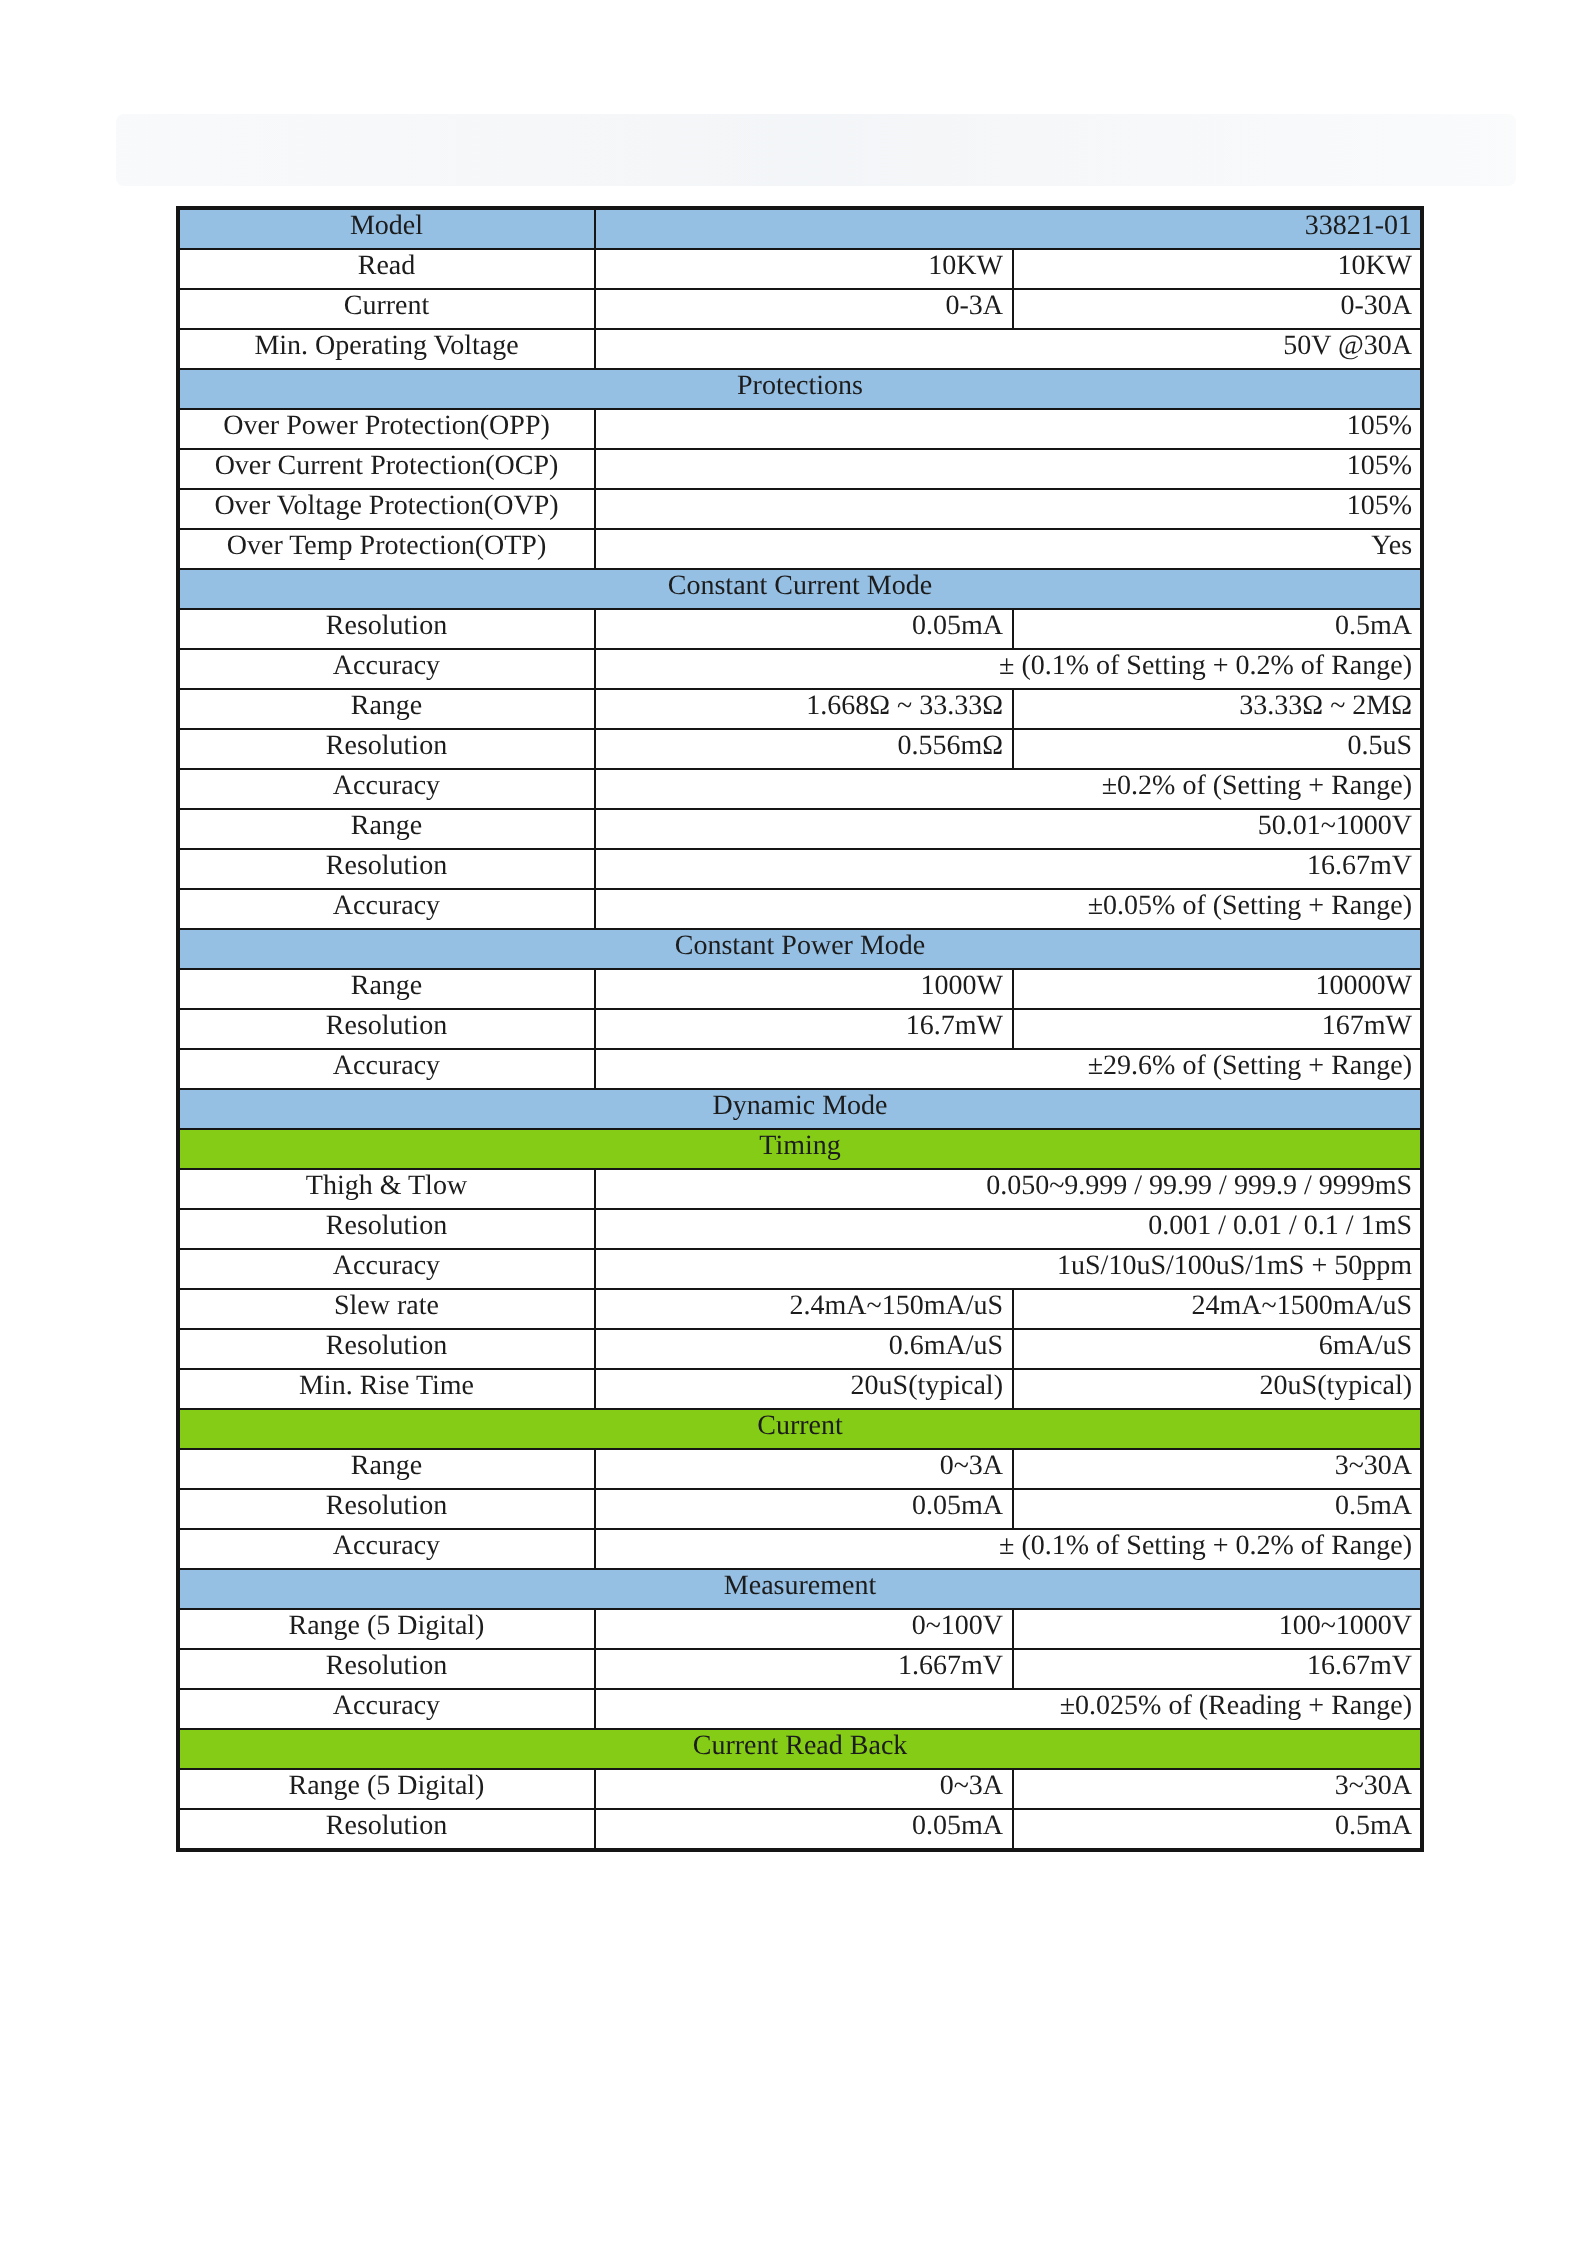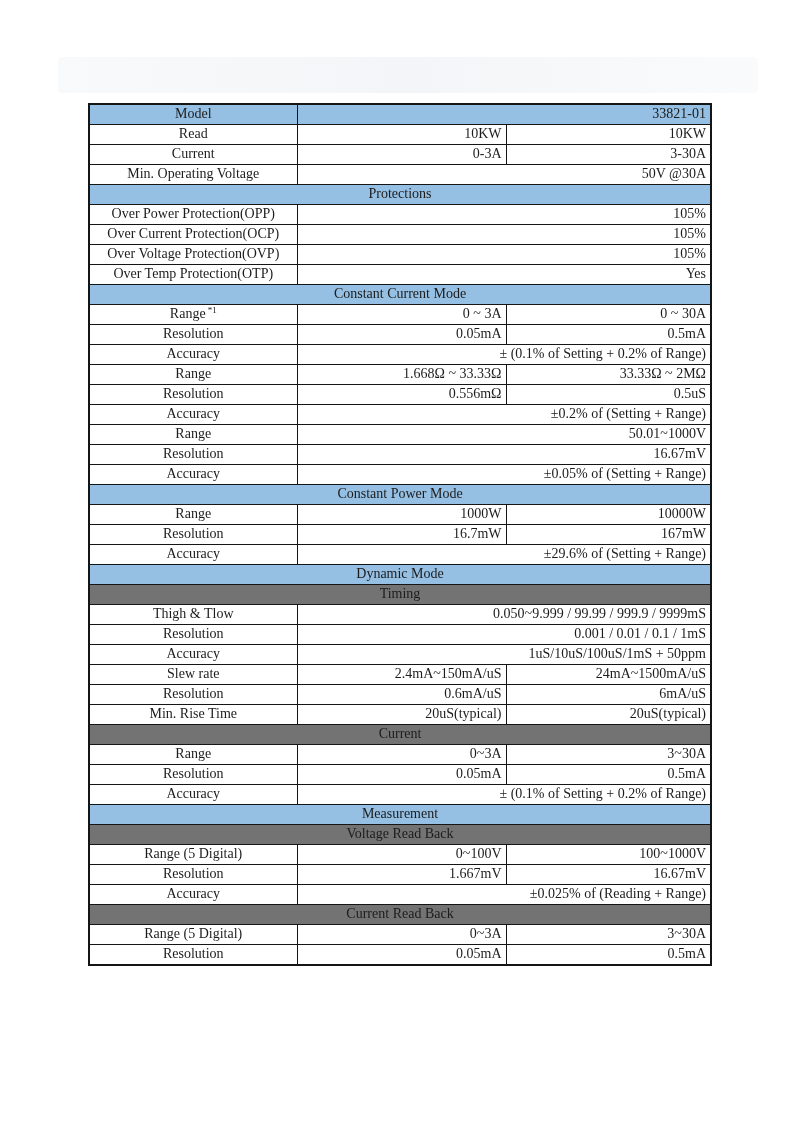--- a/index.html
+++ b/index.html
@@ -22,21 +22,21 @@
   }
   table.spec td {
     border:1px solid var(--border);
     height:19px; padding:0 4px;
     font-size:14px; line-height:1.05;
     vertical-align:middle; white-space:nowrap; overflow:hidden;
   }
   td.cell-label { text-align:center; }
   td.cell-value { text-align:right; }
   tr.row-section td, tr.row-model td { background:var(--accent); }
-  tr.row-subheader td { background:#737373; }
+  tr.row-subheader td { background:#84cc16; }
   sup { font-size:9px; line-height:0; margin-left:2px; }
 </style>
 </head>
 <body>
 
 <div class="page">
   <div class="scan-artifact"></div>
   <table class="spec">
     <colgroup>
       <col style="width:208px">
@@ -49,21 +49,21 @@
           <td class="cell-value" colspan="2"><span>33821-01</span></td>
         </tr>
         <tr class="row-data2">
           <td class="cell-label"><span>Read</span></td>
           <td class="cell-value"><span>10KW</span></td>
           <td class="cell-value"><span>10KW</span></td>
         </tr>
         <tr class="row-data2">
           <td class="cell-label"><span>Current</span></td>
           <td class="cell-value"><span>0-3A</span></td>
-          <td class="cell-value"><span>3-30A</span></td>
+          <td class="cell-value"><span>0-30A</span></td>
         </tr>
         <tr class="row-data1">
           <td class="cell-label"><span>Min. Operating Voltage</span></td>
           <td class="cell-value" colspan="2"><span>50V @30A</span></td>
         </tr>
         <tr class="row-section">
           <td class="cell-label" colspan="3"><span>Protections</span></td>
         </tr>
         <tr class="row-data1">
           <td class="cell-label"><span>Over Power Protection(OPP)</span></td>
@@ -76,25 +76,20 @@
         <tr class="row-data1">
           <td class="cell-label"><span>Over Voltage Protection(OVP)</span></td>
           <td class="cell-value" colspan="2"><span>105%</span></td>
         </tr>
         <tr class="row-data1">
           <td class="cell-label"><span>Over Temp Protection(OTP)</span></td>
           <td class="cell-value" colspan="2"><span>Yes</span></td>
         </tr>
         <tr class="row-section">
           <td class="cell-label" colspan="3"><span>Constant Current Mode</span></td>
-        </tr>
-        <tr class="row-data2">
-          <td class="cell-label"><span>Range</span><sup>*1</sup></td>
-          <td class="cell-value"><span>0 ~ 3A</span></td>
-          <td class="cell-value"><span>0 ~ 30A</span></td>
         </tr>
         <tr class="row-data2">
           <td class="cell-label"><span>Resolution</span></td>
           <td class="cell-value"><span>0.05mA</span></td>
           <td class="cell-value"><span>0.5mA</span></td>
         </tr>
         <tr class="row-data1">
           <td class="cell-label"><span>Accuracy</span></td>
           <td class="cell-value" colspan="2"><span>± (0.1% of Setting + 0.2% of Range)</span></td>
         </tr>
@@ -186,23 +181,20 @@
           <td class="cell-label"><span>Resolution</span></td>
           <td class="cell-value"><span>0.05mA</span></td>
           <td class="cell-value"><span>0.5mA</span></td>
         </tr>
         <tr class="row-data1">
           <td class="cell-label"><span>Accuracy</span></td>
           <td class="cell-value" colspan="2"><span>± (0.1% of Setting + 0.2% of Range)</span></td>
         </tr>
         <tr class="row-section">
           <td class="cell-label" colspan="3"><span>Measurement</span></td>
-        </tr>
-        <tr class="row-subheader">
-          <td class="cell-label" colspan="3"><span>Voltage Read Back</span></td>
         </tr>
         <tr class="row-data2">
           <td class="cell-label"><span>Range (5 Digital)</span></td>
           <td class="cell-value"><span>0~100V</span></td>
           <td class="cell-value"><span>100~1000V</span></td>
         </tr>
         <tr class="row-data2">
           <td class="cell-label"><span>Resolution</span></td>
           <td class="cell-value"><span>1.667mV</span></td>
           <td class="cell-value"><span>16.67mV</span></td>

